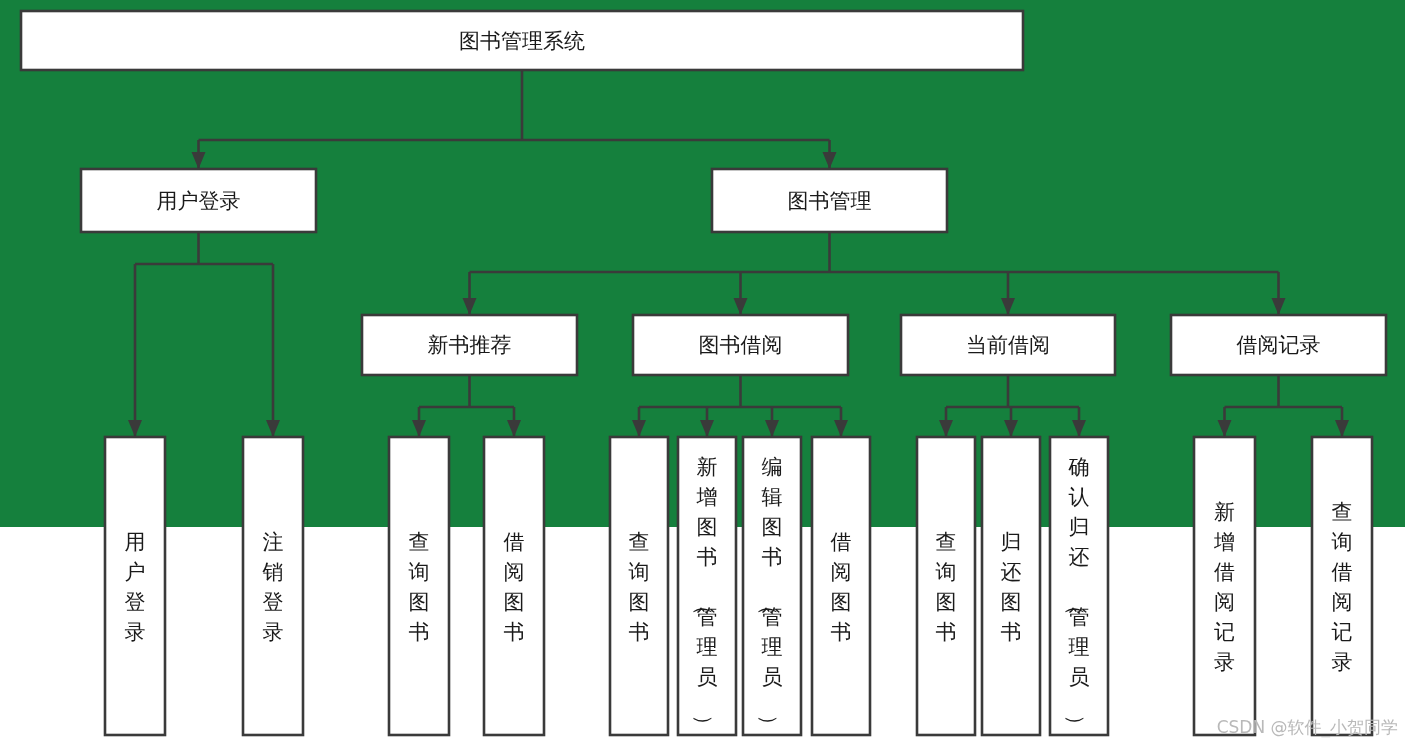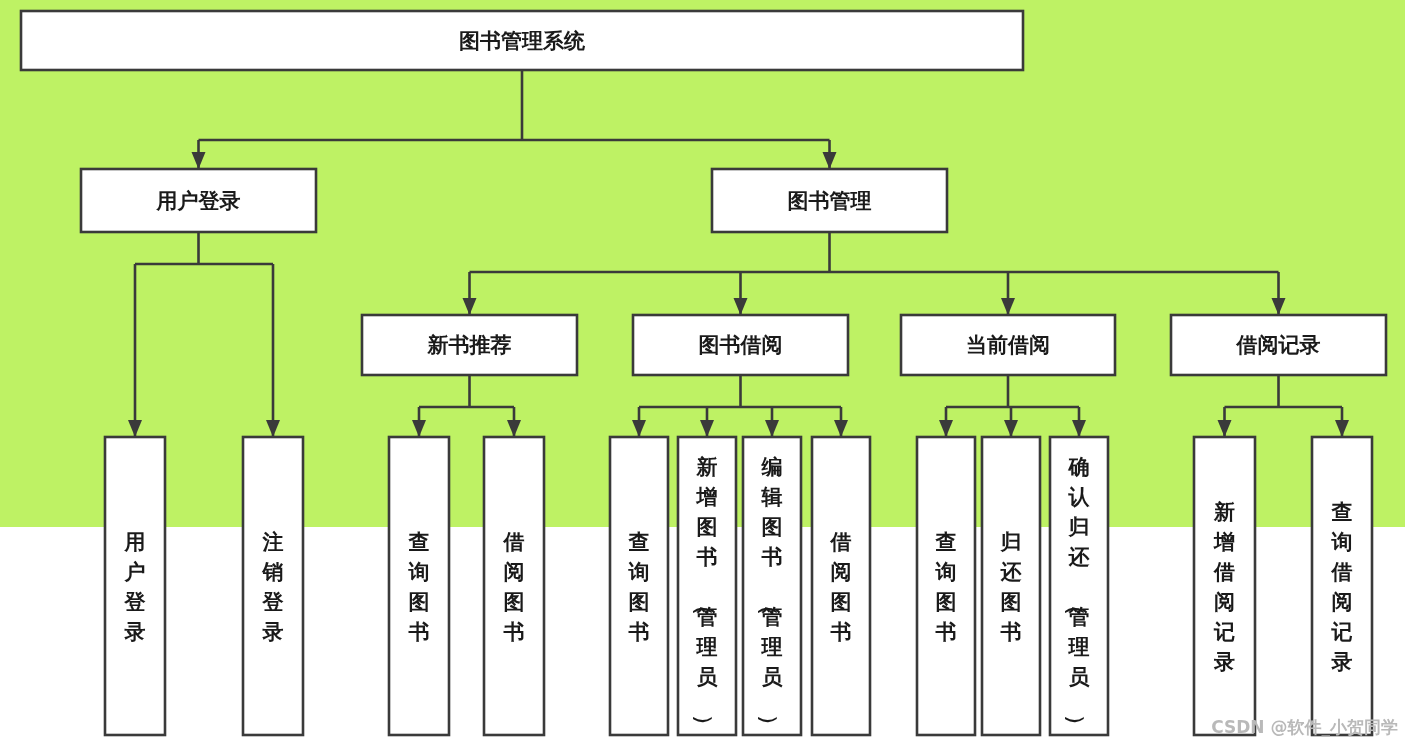--- a/index.html
+++ b/index.html
@@ -10,22 +10,21 @@
   body {
     width: 1405px;
     height: 747px;
     font-family: "DejaVu Sans", "Liberation Sans", sans-serif;
     overflow: hidden;
   }
   #diagram-root {
     position: relative;
     width: 1405px;
     height: 527px;
-    background: #bef264;
-    font-weight: bold;
+    background: #15803d;
   }
   svg#flowchart {
     position: absolute;
     top: 0;
     left: 0;
     width: 1405px;
     height: 747px;
     display: block;
   }
   .node-box {

